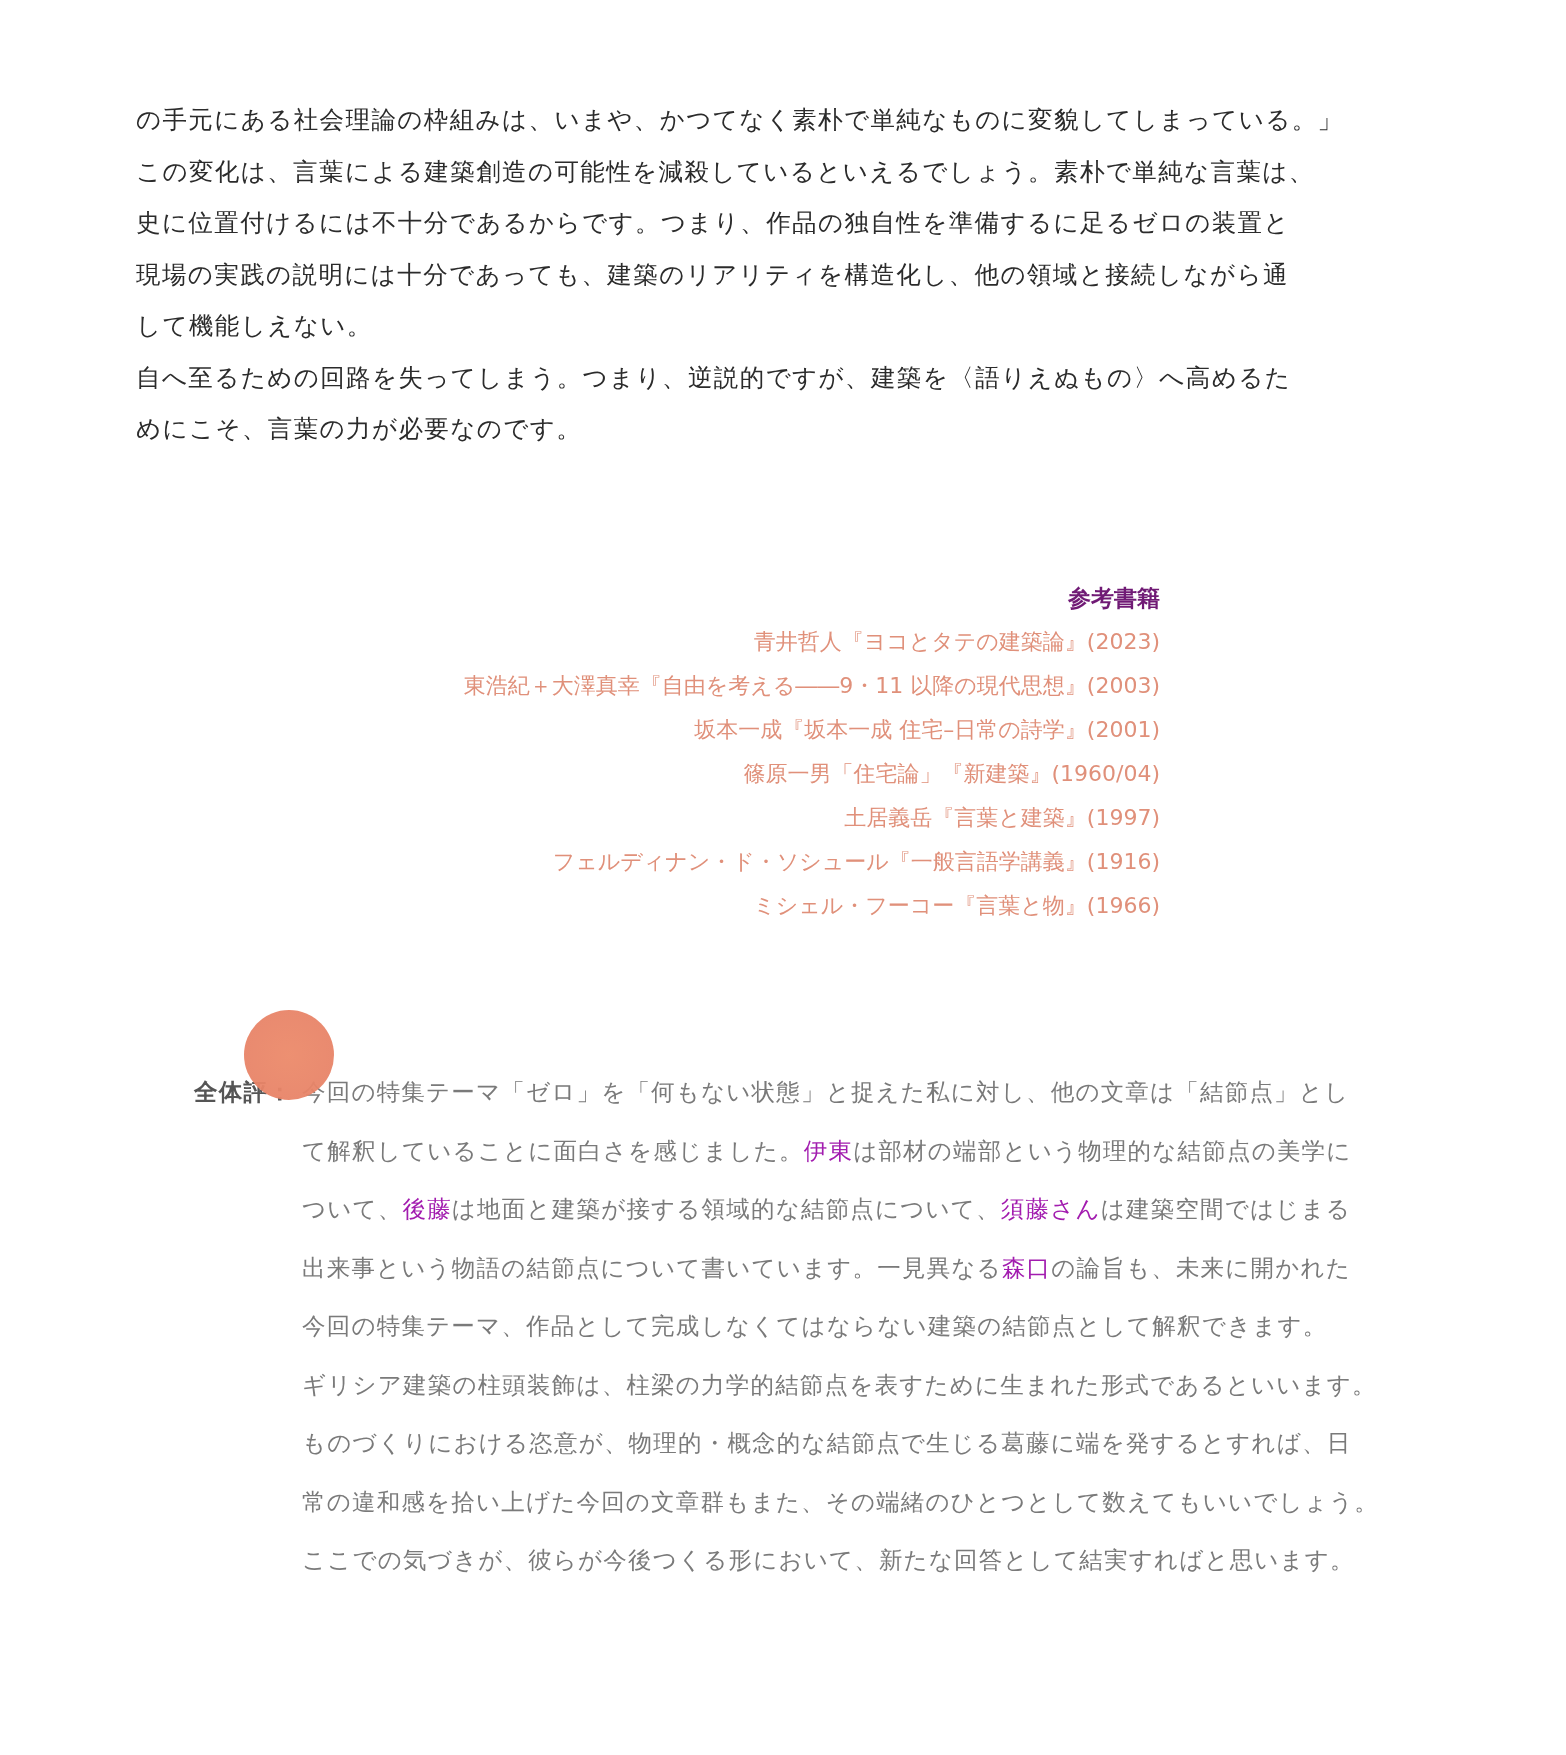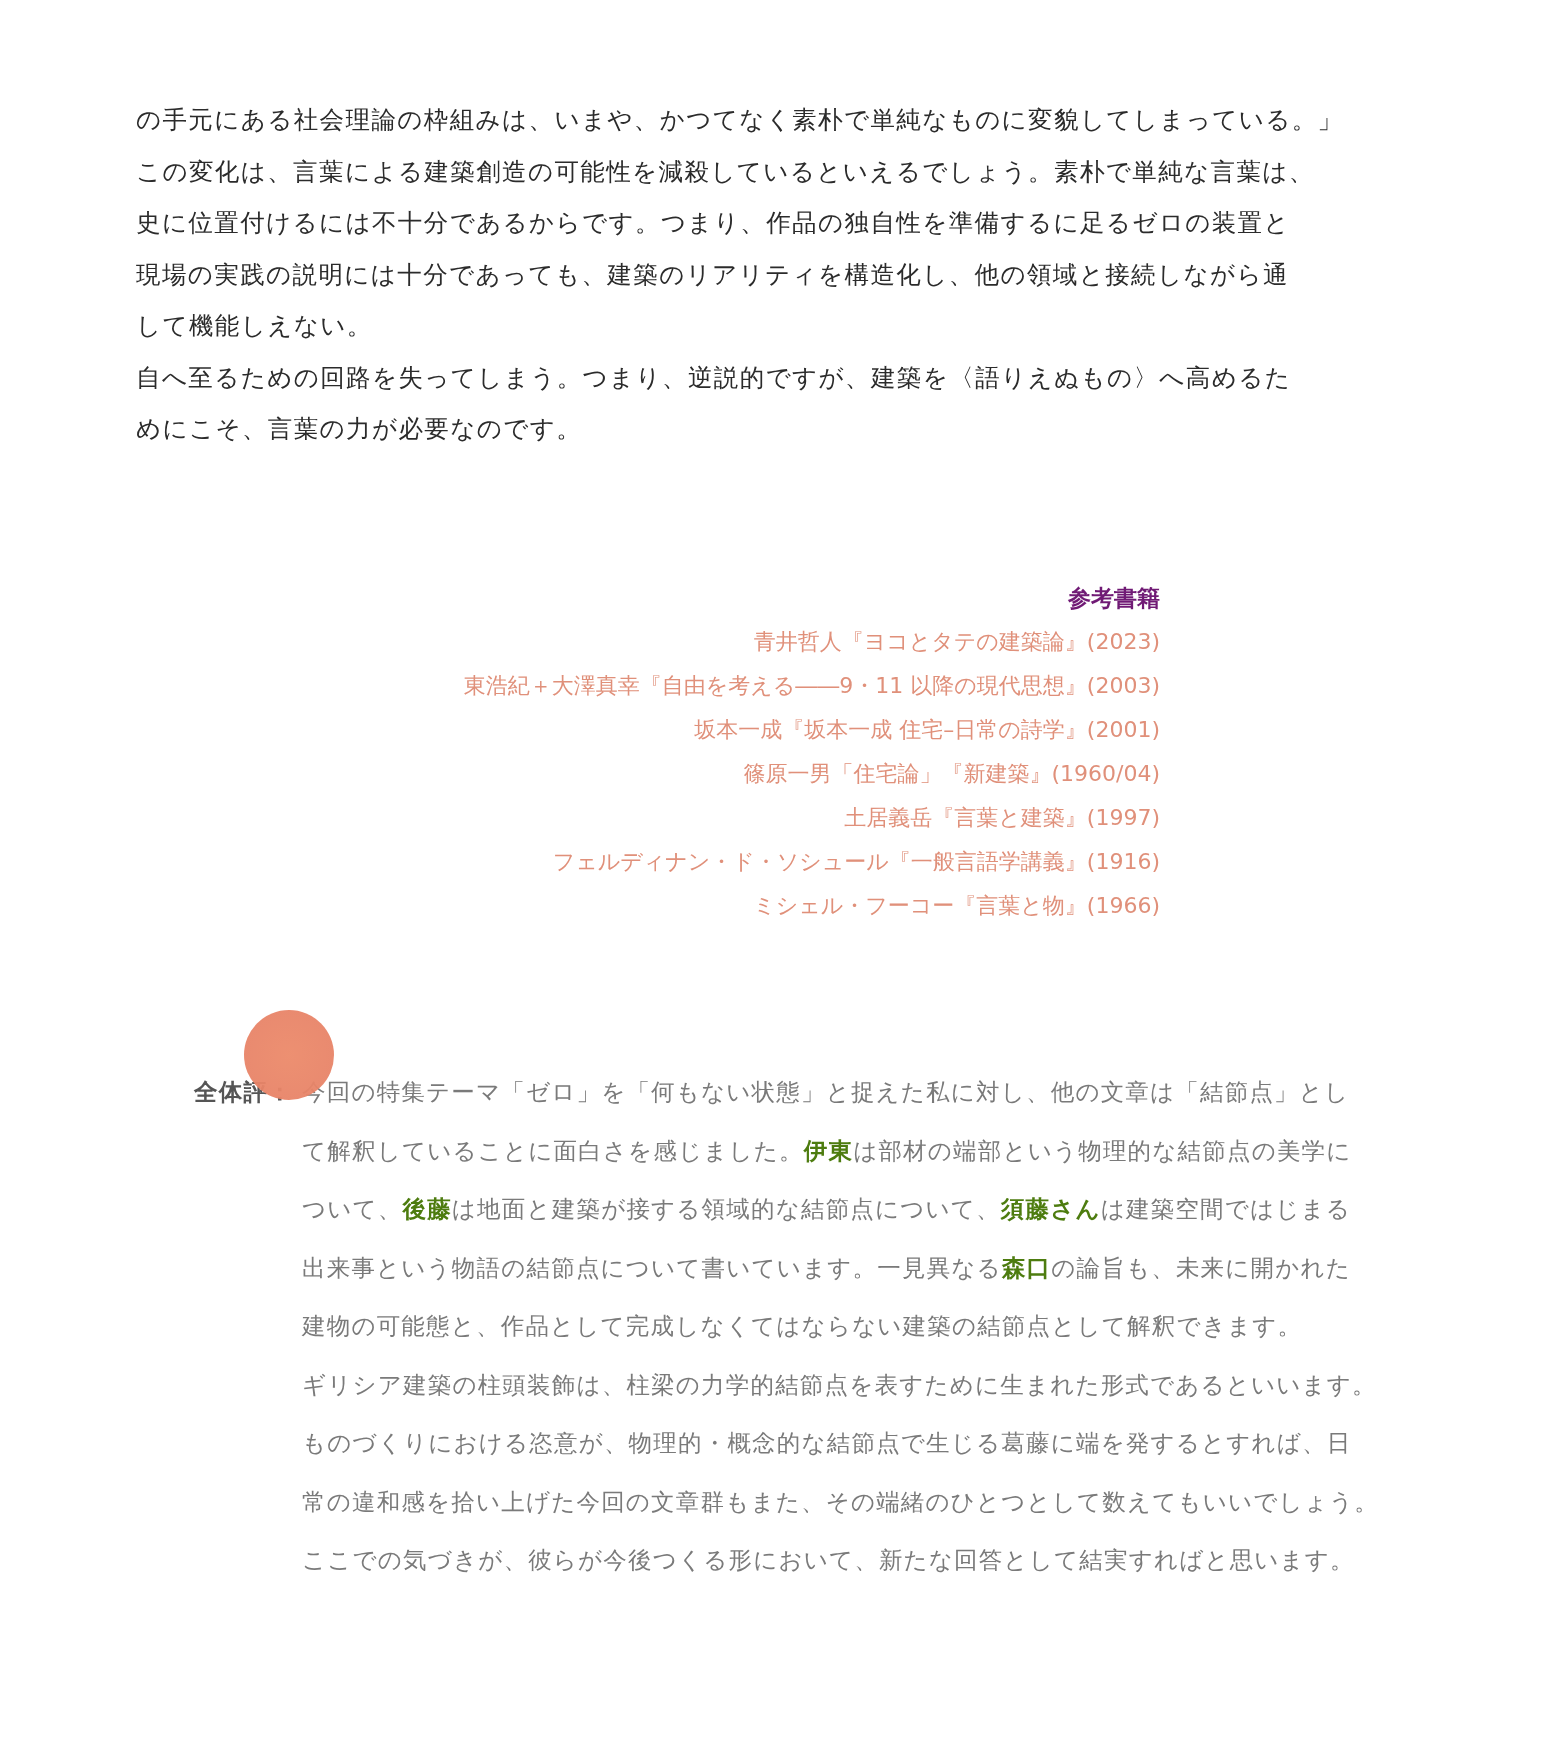--- a/index.html
+++ b/index.html
@@ -76,22 +76,22 @@
       position: absolute;
       left: 108px;
       top: 0;
       width: 1150px;
     }
     .review .line {
       display: block;
       white-space: nowrap;
     }
     .review b {
-      color: #4d7c0f;
-      font-weight: bold;
+      color: #a21caf;
+      font-weight: normal;
     }
     .dot {
       position: absolute;
       left: 240px;
       top: 1010px;
       width: 90px;
       height: 90px;
       border-radius: 50%;
       background: radial-gradient(circle at 50% 50%, #ec8a6a 0%, #e88468 70%, #e4806a 100%);
       opacity: 0.95;
@@ -126,21 +126,21 @@
 
   <div class="dot"></div>
 
   <div class="review">
     <span class="label">全体評：</span>
     <div class="body">
       <span class="line">今回の特集テーマ「ゼロ」を「何もない状態」と捉えた私に対し、他の文章は「結節点」とし</span>
       <span class="line"><span>て解釈していることに面白さを感じました。</span><b>伊東</b><span>は部材の端部という物理的な結節点の美学に</span></span>
       <span class="line"><span>ついて、</span><b>後藤</b><span>は地面と建築が接する領域的な結節点について、</span><b>須藤さん</b><span>は建築空間ではじまる</span></span>
       <span class="line"><span>出来事という物語の結節点について書いています。一見異なる</span><b>森口</b><span>の論旨も、未来に開かれた</span></span>
-      <span class="line">建物の可能態と、作品として完成しなくてはならない建築の結節点として解釈できます。</span>
+      <span class="line">今回の特集テーマ、作品として完成しなくてはならない建築の結節点として解釈できます。</span>
       <span class="line">ギリシア建築の柱頭装飾は、柱梁の力学的結節点を表すために生まれた形式であるといいます。</span>
       <span class="line">ものづくりにおける恣意が、物理的・概念的な結節点で生じる葛藤に端を発するとすれば、日</span>
       <span class="line">常の違和感を拾い上げた今回の文章群もまた、その端緒のひとつとして数えてもいいでしょう。</span>
       <span class="line">ここでの気づきが、彼らが今後つくる形において、新たな回答として結実すればと思います。</span>
     </div>
   </div>
 
 </div>
 
 </body></html>

